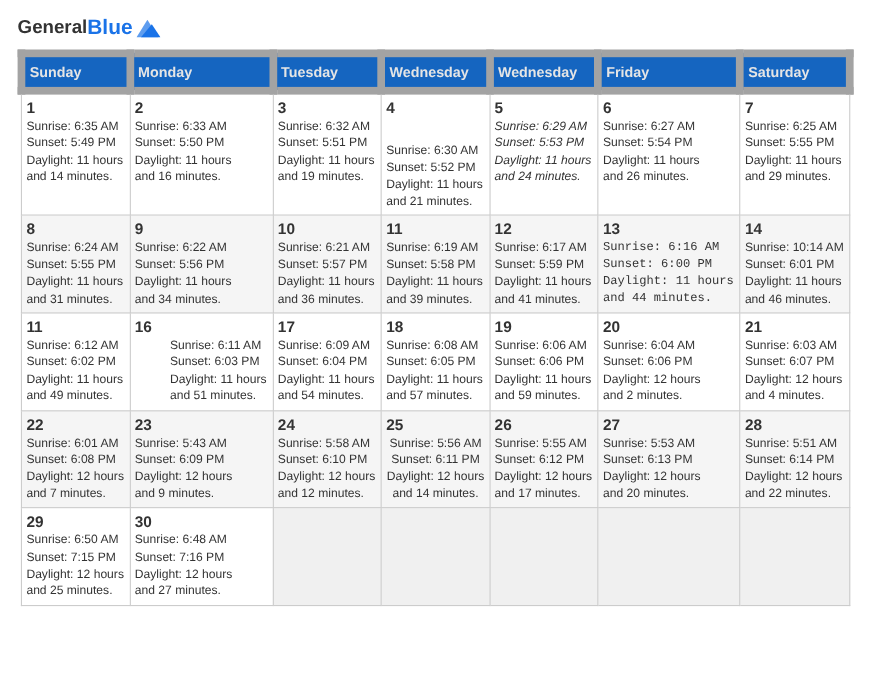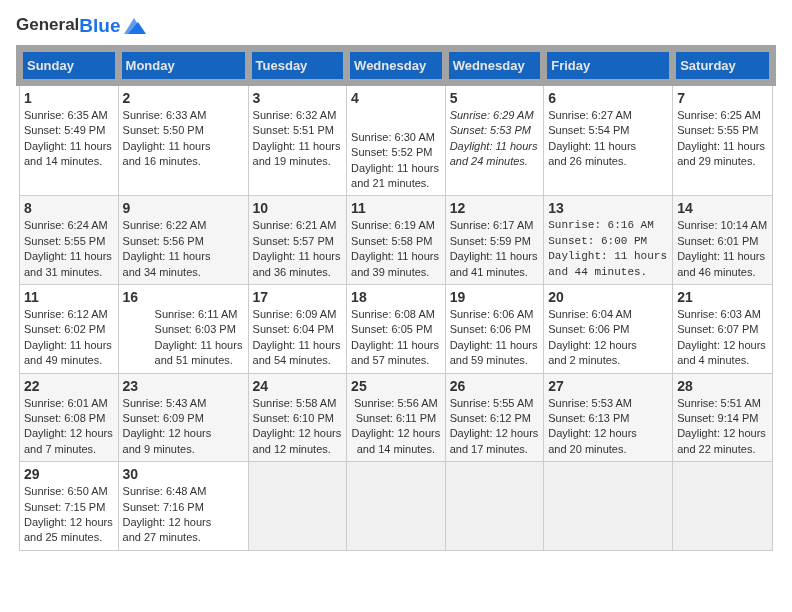--- a/index.html
+++ b/index.html
@@ -298,21 +298,21 @@
         <td>
           <span class="day-num">27</span>
           <div class="day-info" style="white-space: pre-line;">Sunrise: 5:53 AM
 Sunset: 6:13 PM
 Daylight: 12 hours
 and 20 minutes.</div>
         </td>
         <td>
           <span class="day-num">28</span>
           <div class="day-info" style="white-space: pre-line;">Sunrise: 5:51 AM
-Sunset: 9:14 PM
+Sunset: 6:14 PM
 Daylight: 12 hours
 and 22 minutes.</div>
         </td>
       </tr>
       <tr>
         <td>
           <span class="day-num">29</span>
           <div class="day-info" style="white-space: pre-line;">Sunrise: 6:50 AM
 Sunset: 7:15 PM
 Daylight: 12 hours

